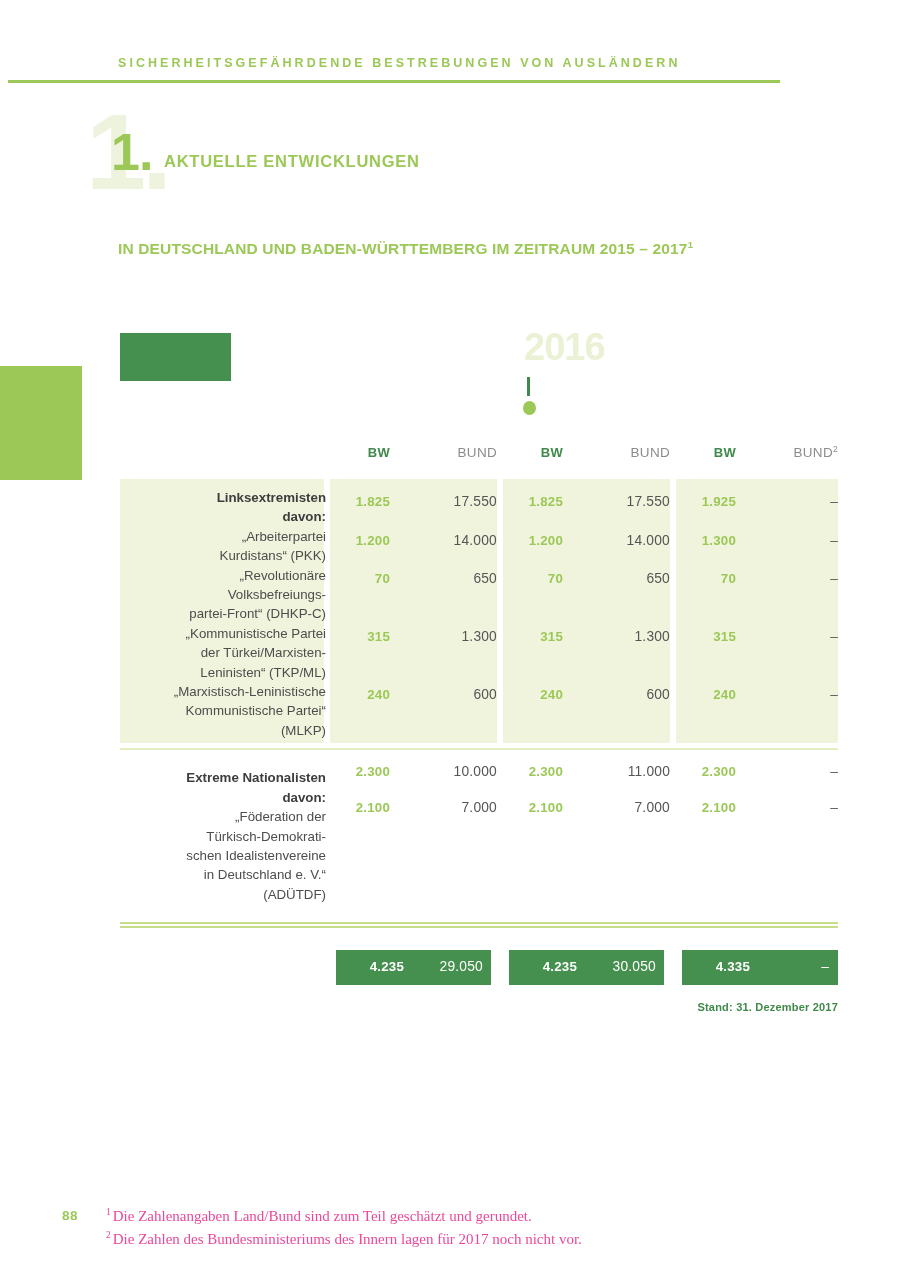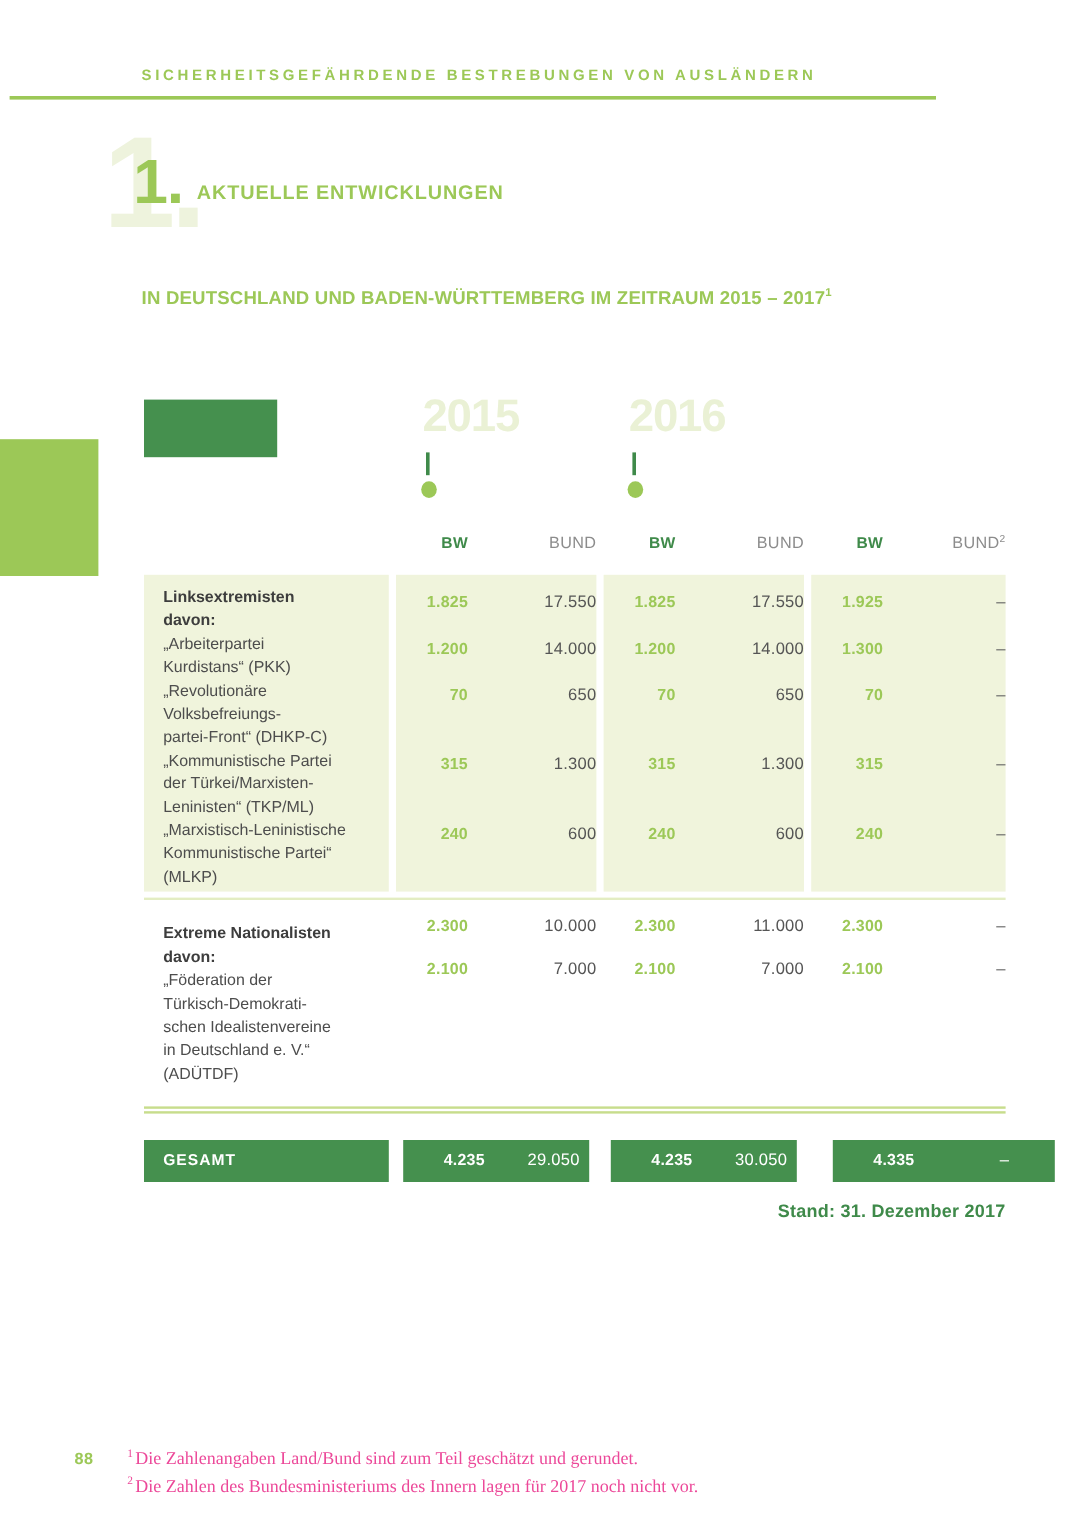--- a/index.html
+++ b/index.html
@@ -96,21 +96,21 @@
   #tint-c0{left:330px;width:167px;}
   #tint-c1{left:503px;width:167px;}
   #tint-c2{left:676px;width:162px;}
 
   
   #block-divider{
     position:absolute;left:120px;top:748px;width:718px;height:2px;background:#e3edc2;
   }
 
   
-  #labels{position:absolute;left:136px;top:488px;width:190px;}
+  #labels{position:absolute;left:136px;top:488px;width:190px;text-align:right;}
   .rowlabel{font-size:13.3px;color:#4d4d4d;line-height:19.4px;}
   .rowlabel.bold{font-weight:700;color:#3d3d3d;}
 
   
   .numcell{position:absolute;height:18px;}
   .numcell .bw{
     position:absolute;left:0;width:60px;text-align:right;
     font-size:13.3px;font-weight:700;color:#9cc857;letter-spacing:.2px;
   }
   .numcell .bund{
@@ -129,33 +129,33 @@
 
   
   .total-box{position:absolute;top:950px;height:35px;background:#45904e;}
   #total-label-box{left:120px;width:204px;}
   #total-label-box .tl{
     position:absolute;left:16px;top:9px;
     font-size:13px;font-weight:700;color:#ffffff;letter-spacing:.85px;
   }
   #total-box-0{left:336px;width:155px;}
   #total-box-1{left:509px;width:155px;}
-  #total-box-2{left:682px;width:185px;margin-left:12px;}
+  #total-box-2{left:682px;width:156px;}
   .total-box .bw{
     position:absolute;left:8px;top:9px;width:60px;text-align:right;
     font-size:13.3px;font-weight:700;color:#ffffff;letter-spacing:.2px;
   }
   .total-box .bund{
     position:absolute;left:74px;top:9px;width:73px;text-align:right;
     font-size:13.8px;font-weight:400;color:#ffffff;letter-spacing:.2px;
   }
 
   #stand-note{
     position:absolute;left:438px;top:1001px;width:400px;text-align:right;
-    font-size:15px;font-weight:700;color:#3f8a4a;letter-spacing:.2px;
+    font-size:11px;font-weight:700;color:#3f8a4a;letter-spacing:.2px;
   }
 
   
   #footnotes{position:absolute;left:62px;top:1205px;width:780px;}
   #page-number{
     position:absolute;left:0;top:3px;
     font-size:13.5px;font-weight:700;color:#9cc857;letter-spacing:.5px;
   }
   #footnote-list{position:absolute;left:44px;top:0;width:730px;}
   .footnote{
@@ -181,25 +181,20 @@
 <div id="table-title">
   <div><span>IN DEUTSCHLAND UND BADEN-WÜRTTEMBERG IM ZEITRAUM 2015 – 2017</span><sup>1</sup></div>
 </div>
 
 <div id="left-bleed-square"></div>
 
 <div id="table">
 
   <div class="hdr-box"></div>
 
-  <div class="year-marker" id="year-marker-0">
-    <div class="year-num">2015</div>
-    <div class="year-tick"></div>
-    <div class="year-dot"></div>
-  </div>
   <div class="year-marker" id="year-marker-1">
     <div class="year-num">2016</div>
     <div class="year-tick"></div>
     <div class="year-dot"></div>
   </div>
 
   <div class="subhdr" id="subhdr-0">
     <span class="bw">BW</span>
     <span class="bund">BUND</span>
   </div>
@@ -332,23 +327,20 @@
   <div class="numcell col-2" style="top:800px">
     <span class="bw">2.100</span>
     <span class="bund">–</span>
   </div>
 
   <div id="double-rule">
     <div class="r1"></div>
     <div class="r2"></div>
   </div>
 
-  <div class="total-box" id="total-label-box">
-    <span class="tl">GESAMT</span>
-  </div>
   <div class="total-box" id="total-box-0">
     <span class="bw">4.235</span>
     <span class="bund">29.050</span>
   </div>
   <div class="total-box" id="total-box-1">
     <span class="bw">4.235</span>
     <span class="bund">30.050</span>
   </div>
   <div class="total-box" id="total-box-2">
     <span class="bw">4.335</span>

